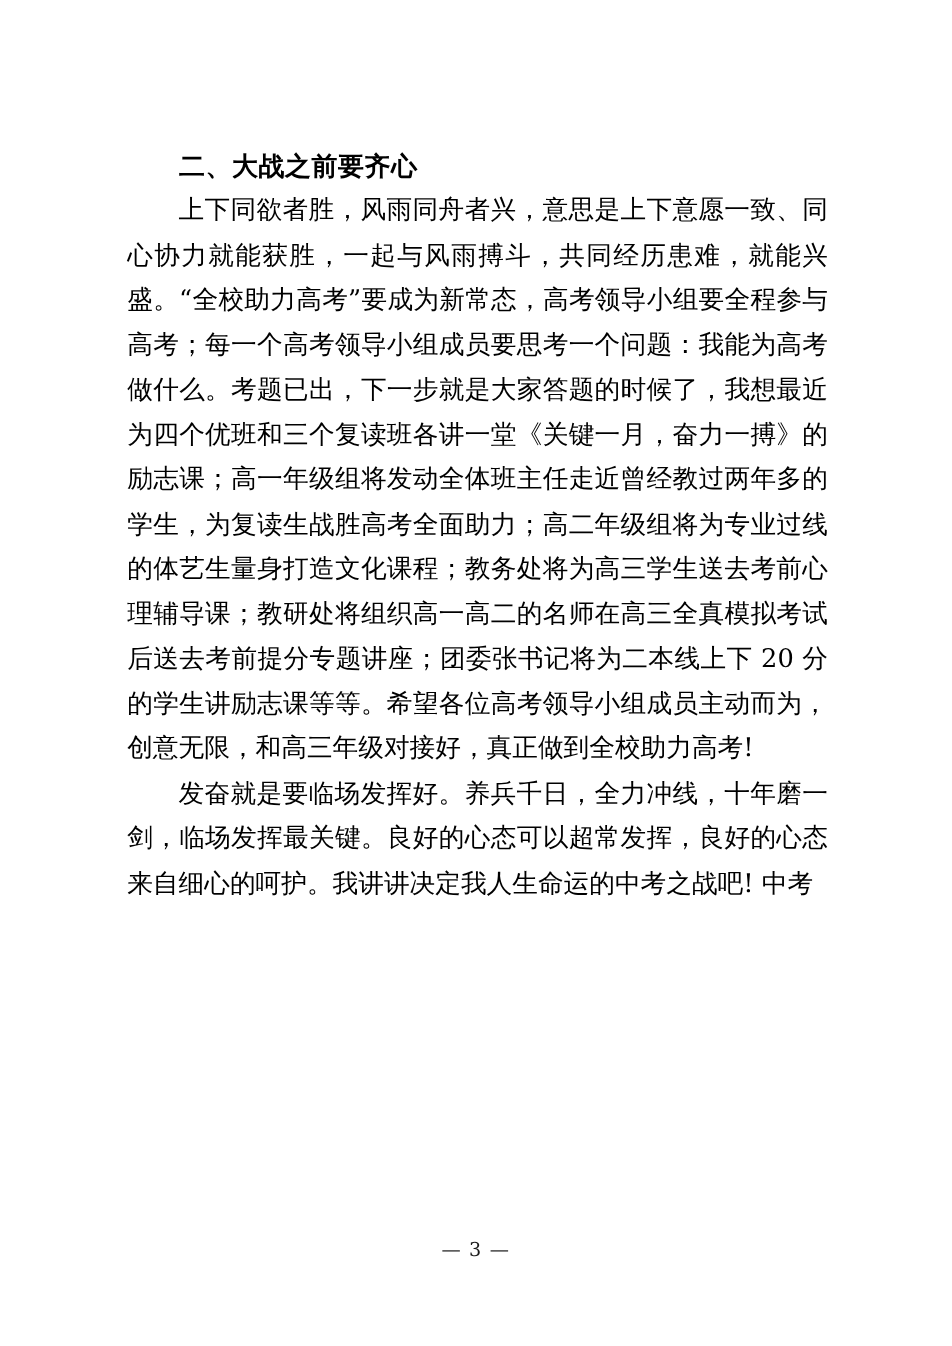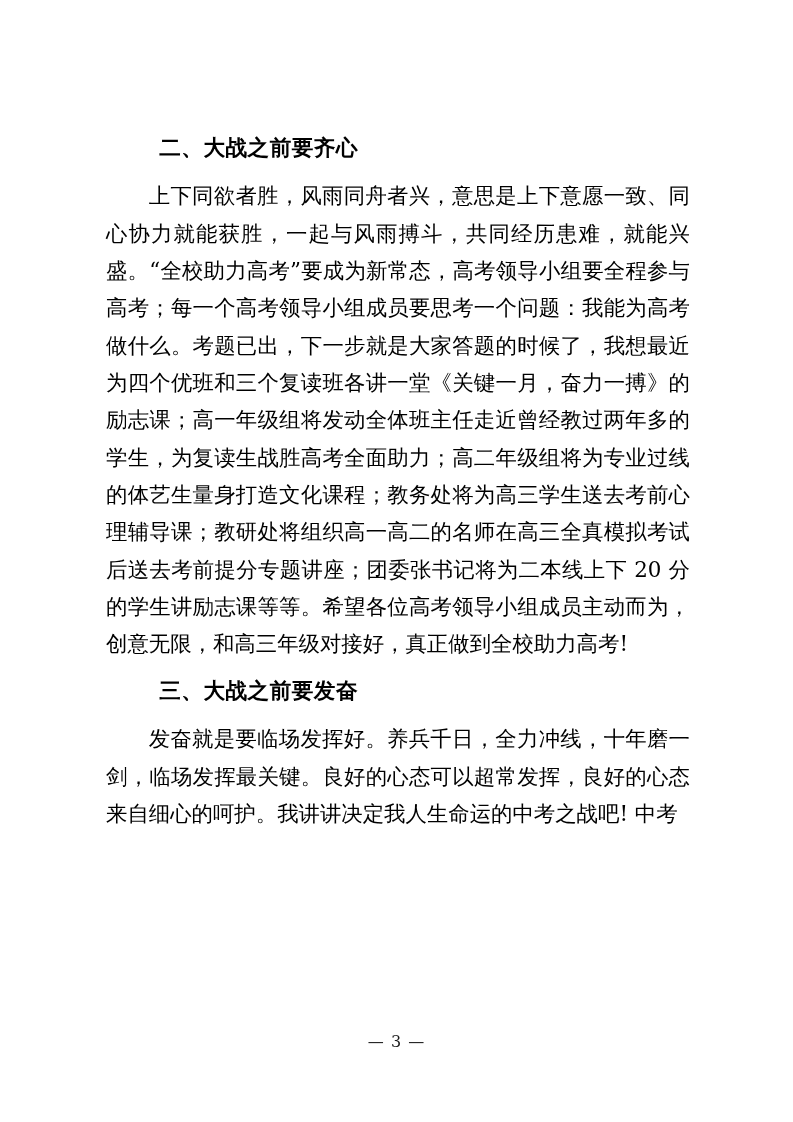--- a/index.html
+++ b/index.html
@@ -20,23 +20,23 @@
     top: 120px;
     width: 584px;
     color: #000000;
     font-family: "DejaVu Serif", "Liberation Serif", serif;
     font-size: 21.4px;
     line-height: 37.35px;
     text-align: justify;
     text-justify: inter-character;
   }
   .section-heading {
-    margin: 10px;
+    margin: 0;
     padding: 0;
-    font-family: Liberation Serif, serif;
+    font-family: Liberation Sans, sans-serif;
     font-weight: bold;
     font-size: 21.6px;
     line-height: 37.35px;
     text-indent: 2em;
     text-align: left;
     letter-spacing: 0.5px;
     color: #000000;
   }
   .body-paragraph {
     margin: 0;
@@ -59,21 +59,20 @@
 </head>
 <body>
 
 <div class="page">
   <div class="content">
 
     <h2 class="section-heading">二、大战之前要齐心</h2>
 
     <p class="body-paragraph">上下同欲者胜，风雨同舟者兴，意思是上下意愿一致、同心协力就能获胜，一起与风雨搏斗，共同经历患难，就能兴盛。“全校助力高考”要成为新常态，高考领导小组要全程参与高考；每一个高考领导小组成员要思考一个问题：我能为高考做什么。考题已出，下一步就是大家答题的时候了，我想最近为四个优班和三个复读班各讲一堂《关键一月，奋力一搏》的励志课；高一年级组将发动全体班主任走近曾经教过两年多的学生，为复读生战胜高考全面助力；高二年级组将为专业过线的体艺生量身打造文化课程；教务处将为高三学生送去考前心理辅导课；教研处将组织高一高二的名师在高三全真模拟考试后送去考前提分专题讲座；团委张书记将为二本线上下 20 分的学生讲励志课等等。希望各位高考领导小组成员主动而为，创意无限，和高三年级对接好，真正做到全校助力高考!</p>
 
-    <h2 class="section-heading">三、大战之前要发奋</h2>
 
 
     <p class="body-paragraph">发奋就是要临场发挥好。养兵千日，全力冲线，十年磨一剑，临场发挥最关键。良好的心态可以超常发挥，良好的心态来自细心的呵护。我讲讲决定我人生命运的中考之战吧! 中考</p>
 
   </div>
 
   <div class="page-number">— 3 —</div>
 </div>
 
 </body></html>

